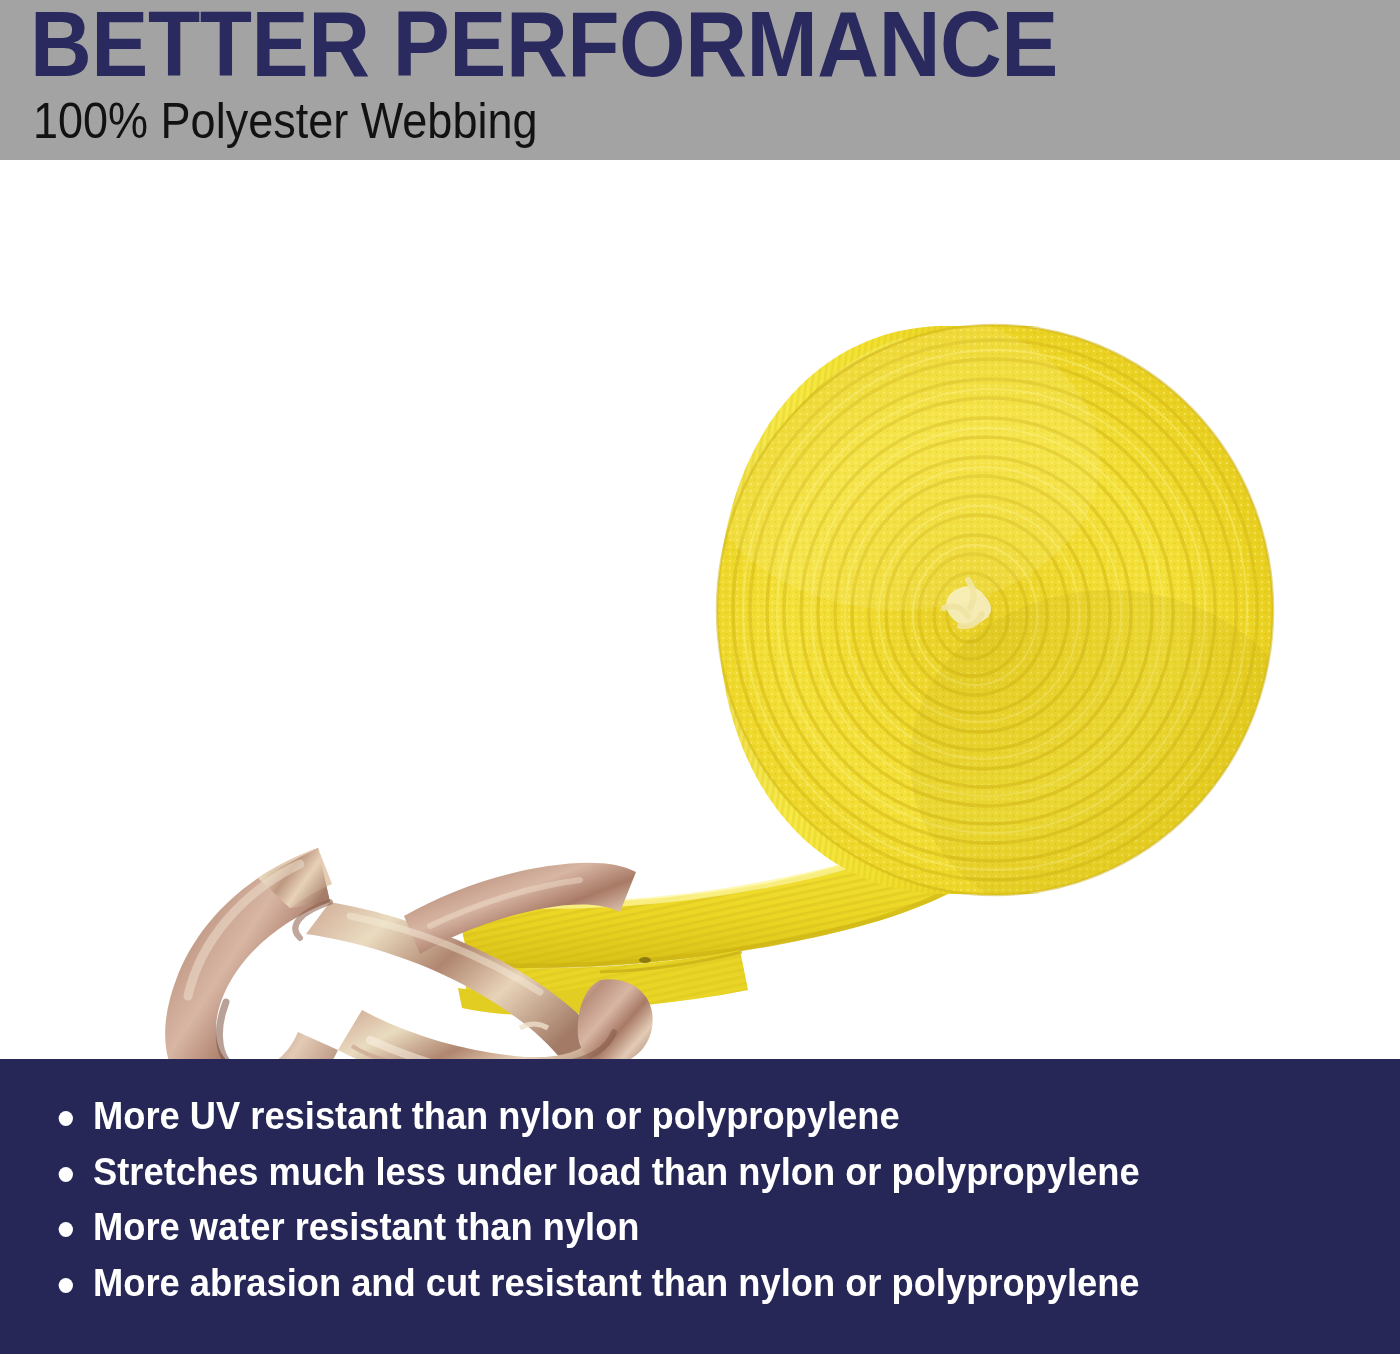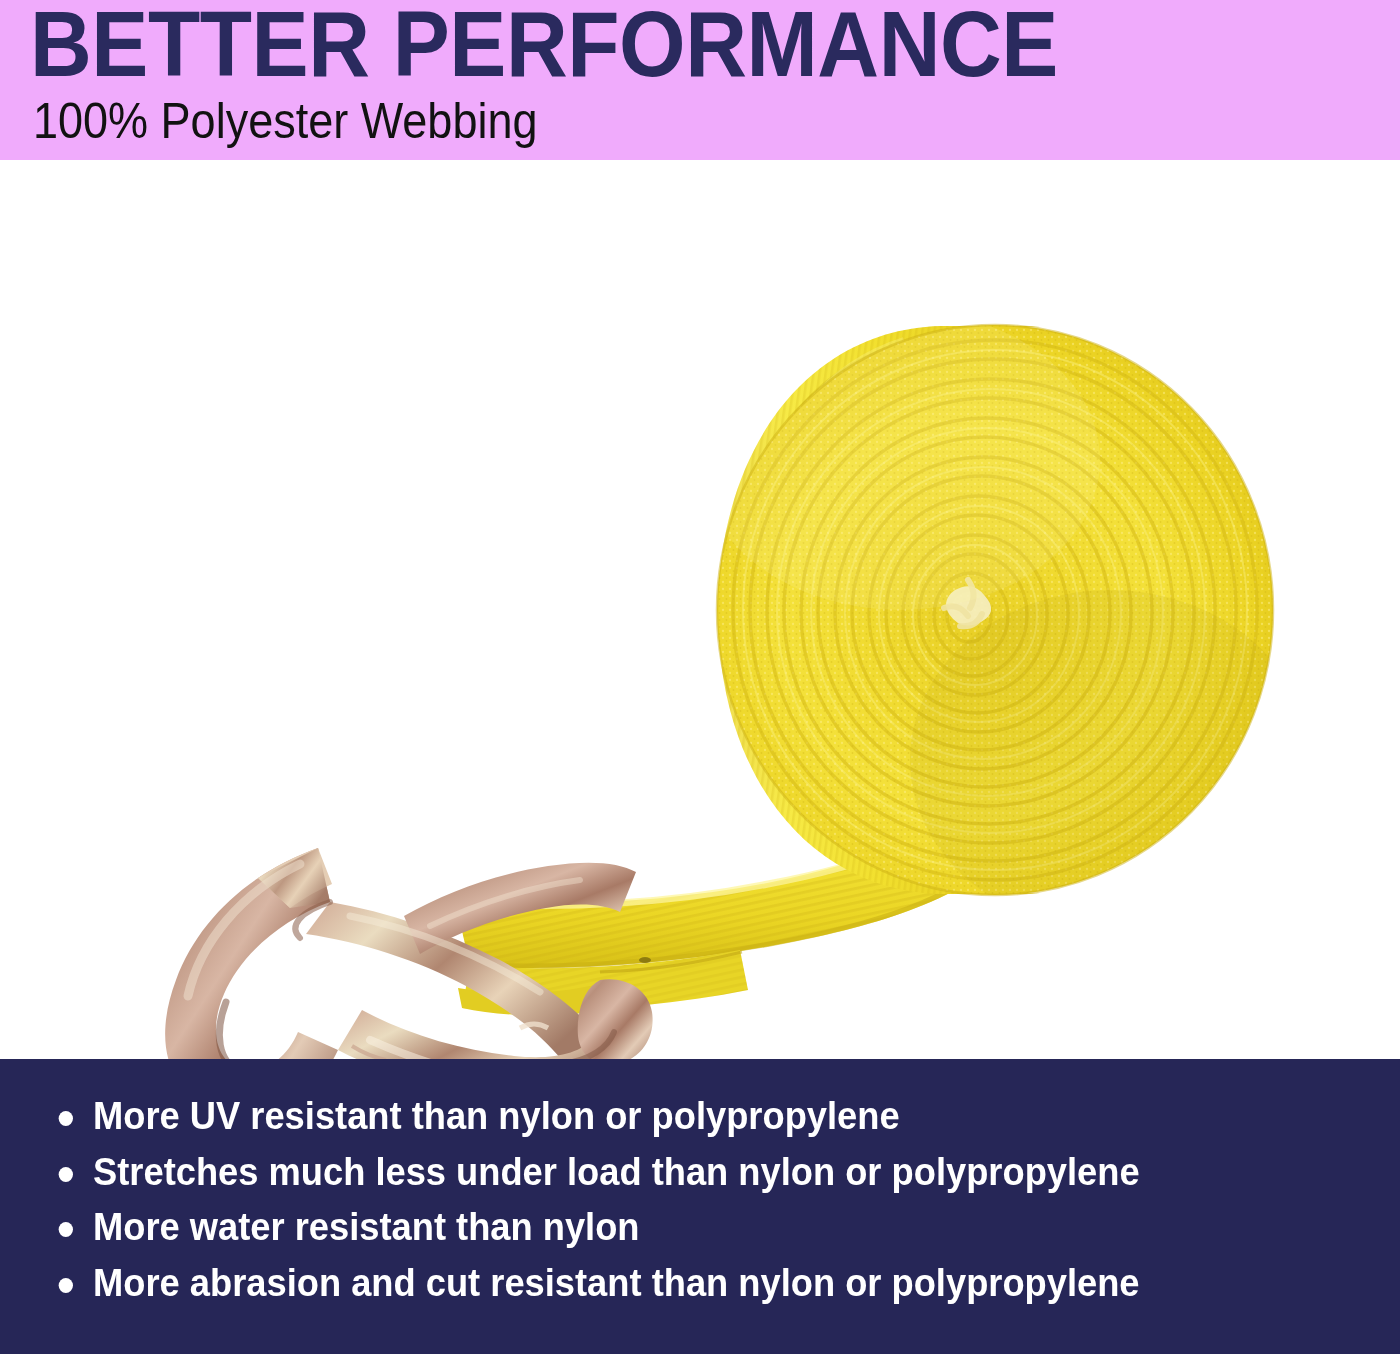--- a/index.html
+++ b/index.html
@@ -4,21 +4,21 @@
 <style>
   html, body {
     margin: 0;
     padding: 0;
     background: #ffffff;
   }
   #page {
     position: relative;
     width: 1400px;
     height: 1354px;
-    background: #f0abfc;
+    background: #a3a3a3;
     overflow: hidden;
     font-family: "Liberation Sans", sans-serif;
   }
 
   
   .header-block {
     position: absolute;
     left: 30px;
     top: 0px;
     width: 1340px;

